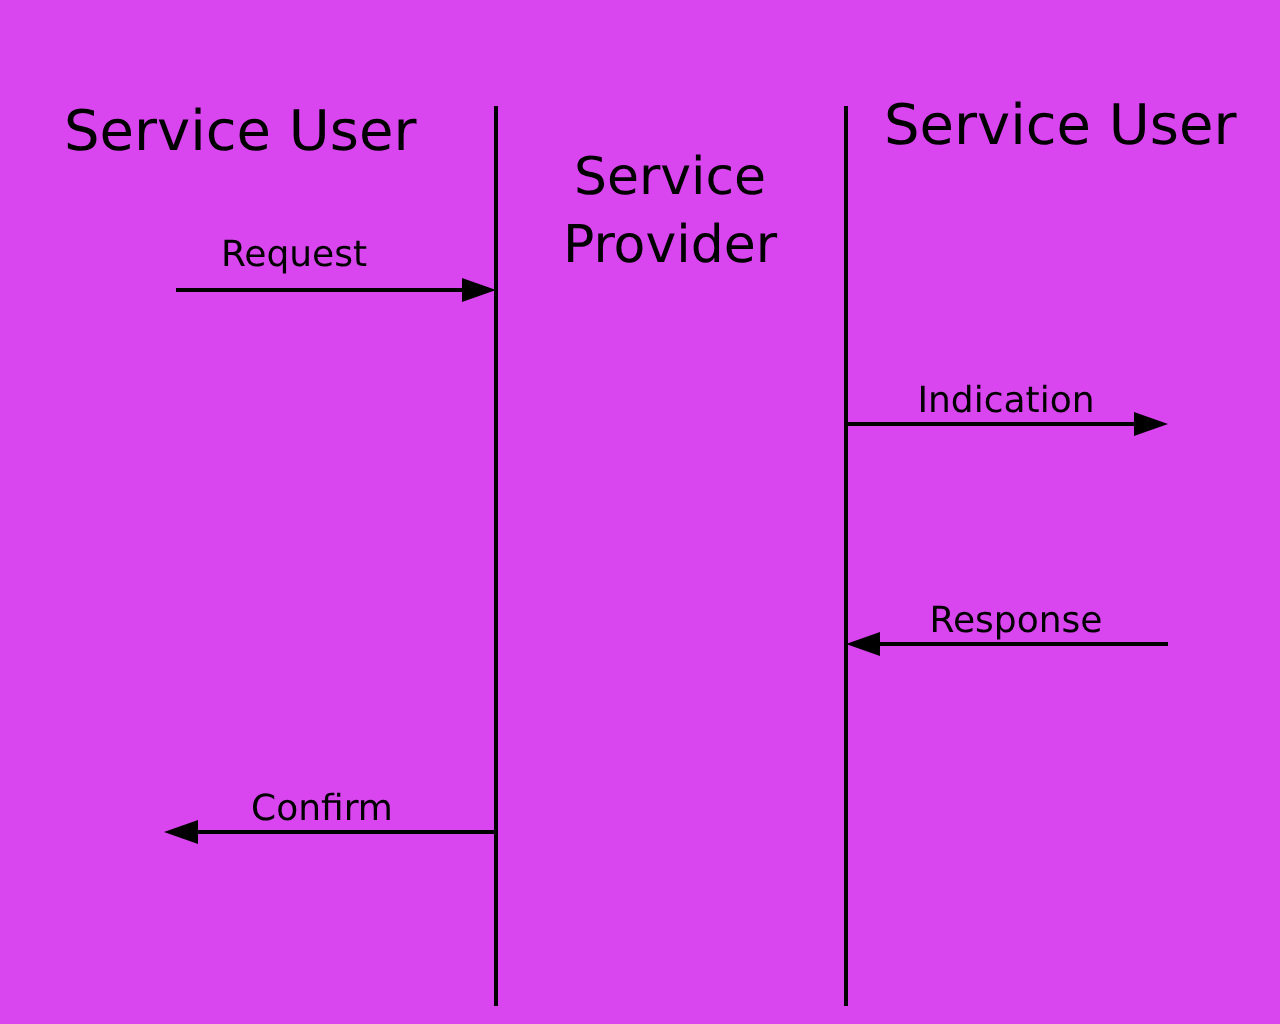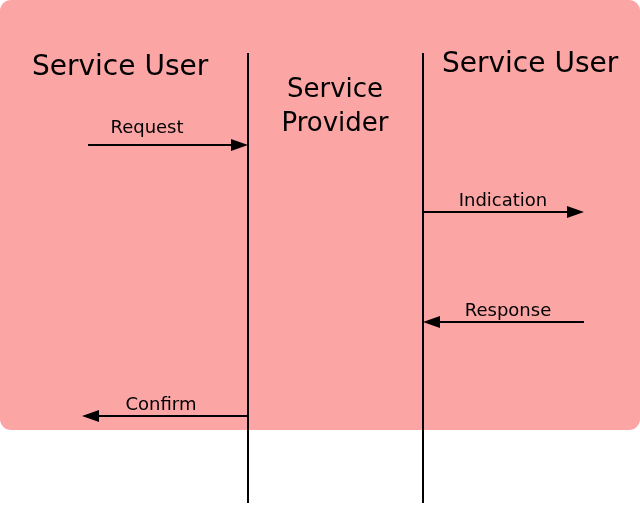--- a/index.html
+++ b/index.html
@@ -11,23 +11,22 @@
   body {
     width: 640px;
     height: 512px;
     font-family: "DejaVu Sans", sans-serif;
     color: #000000;
     overflow: hidden;
   }
   #diagram-root {
     position: relative;
     width: 640px;
-    height: 430px;
-    background: #fca5a5;
-    border-radius: 11px;
+    height: 512px;
+    background: #d946ef;
   }
   #diagram-svg {
     position: absolute;
     left: 0;
     top: 0;
     width: 640px;
     height: 512px;
     display: block;
   }
   .actor-label {

